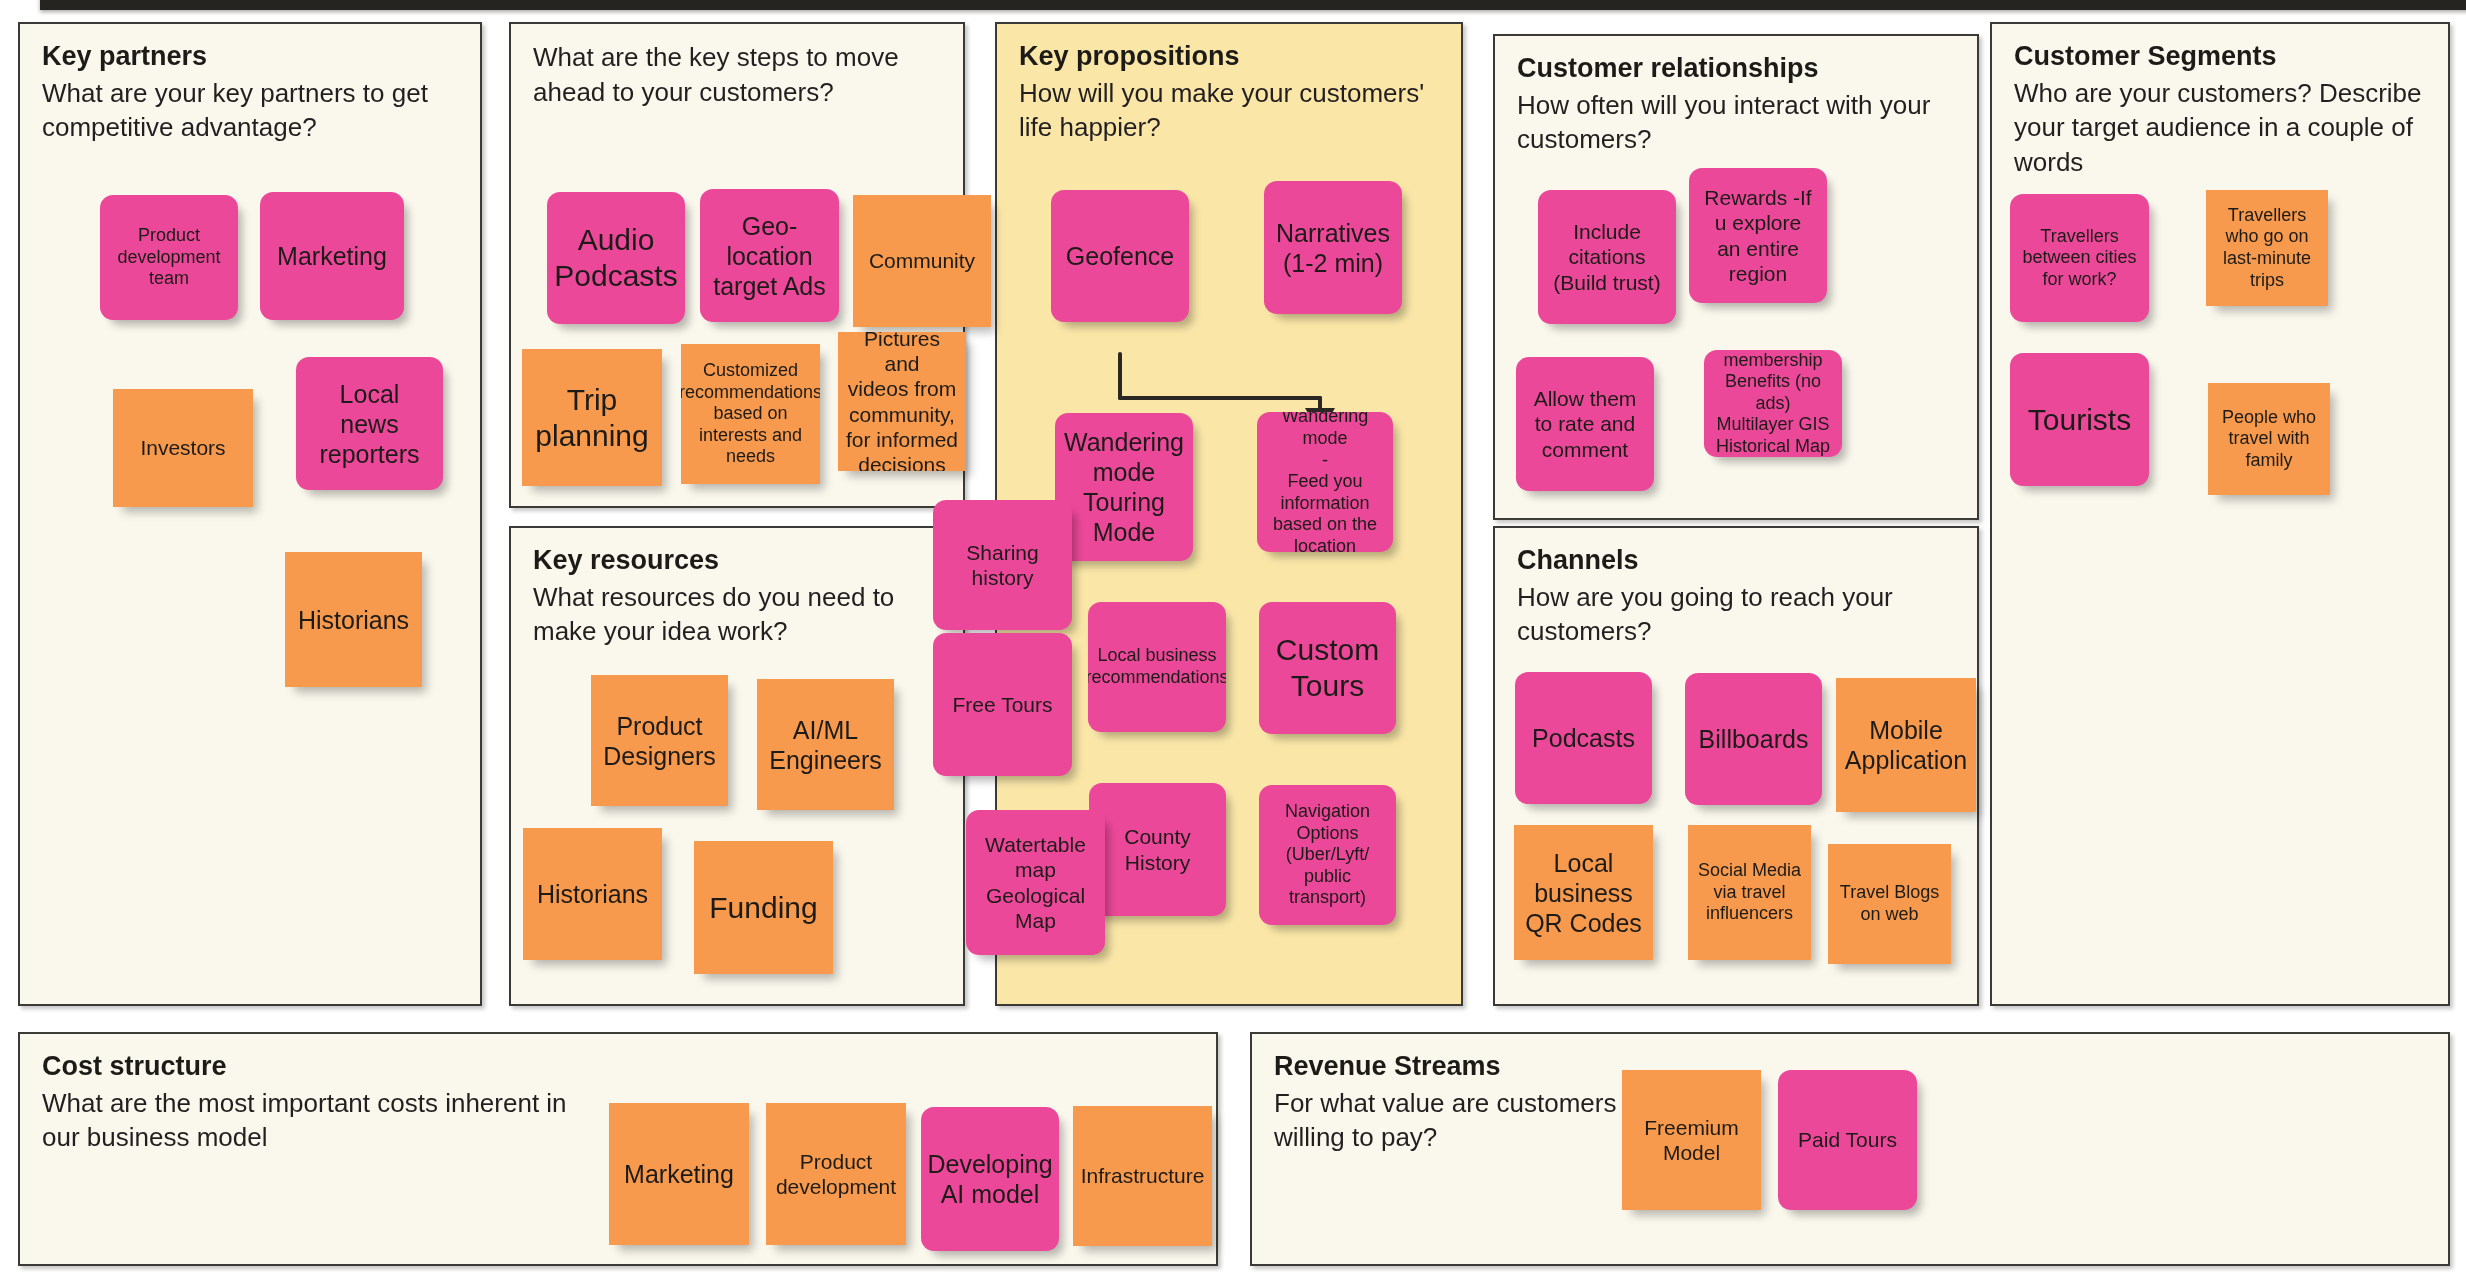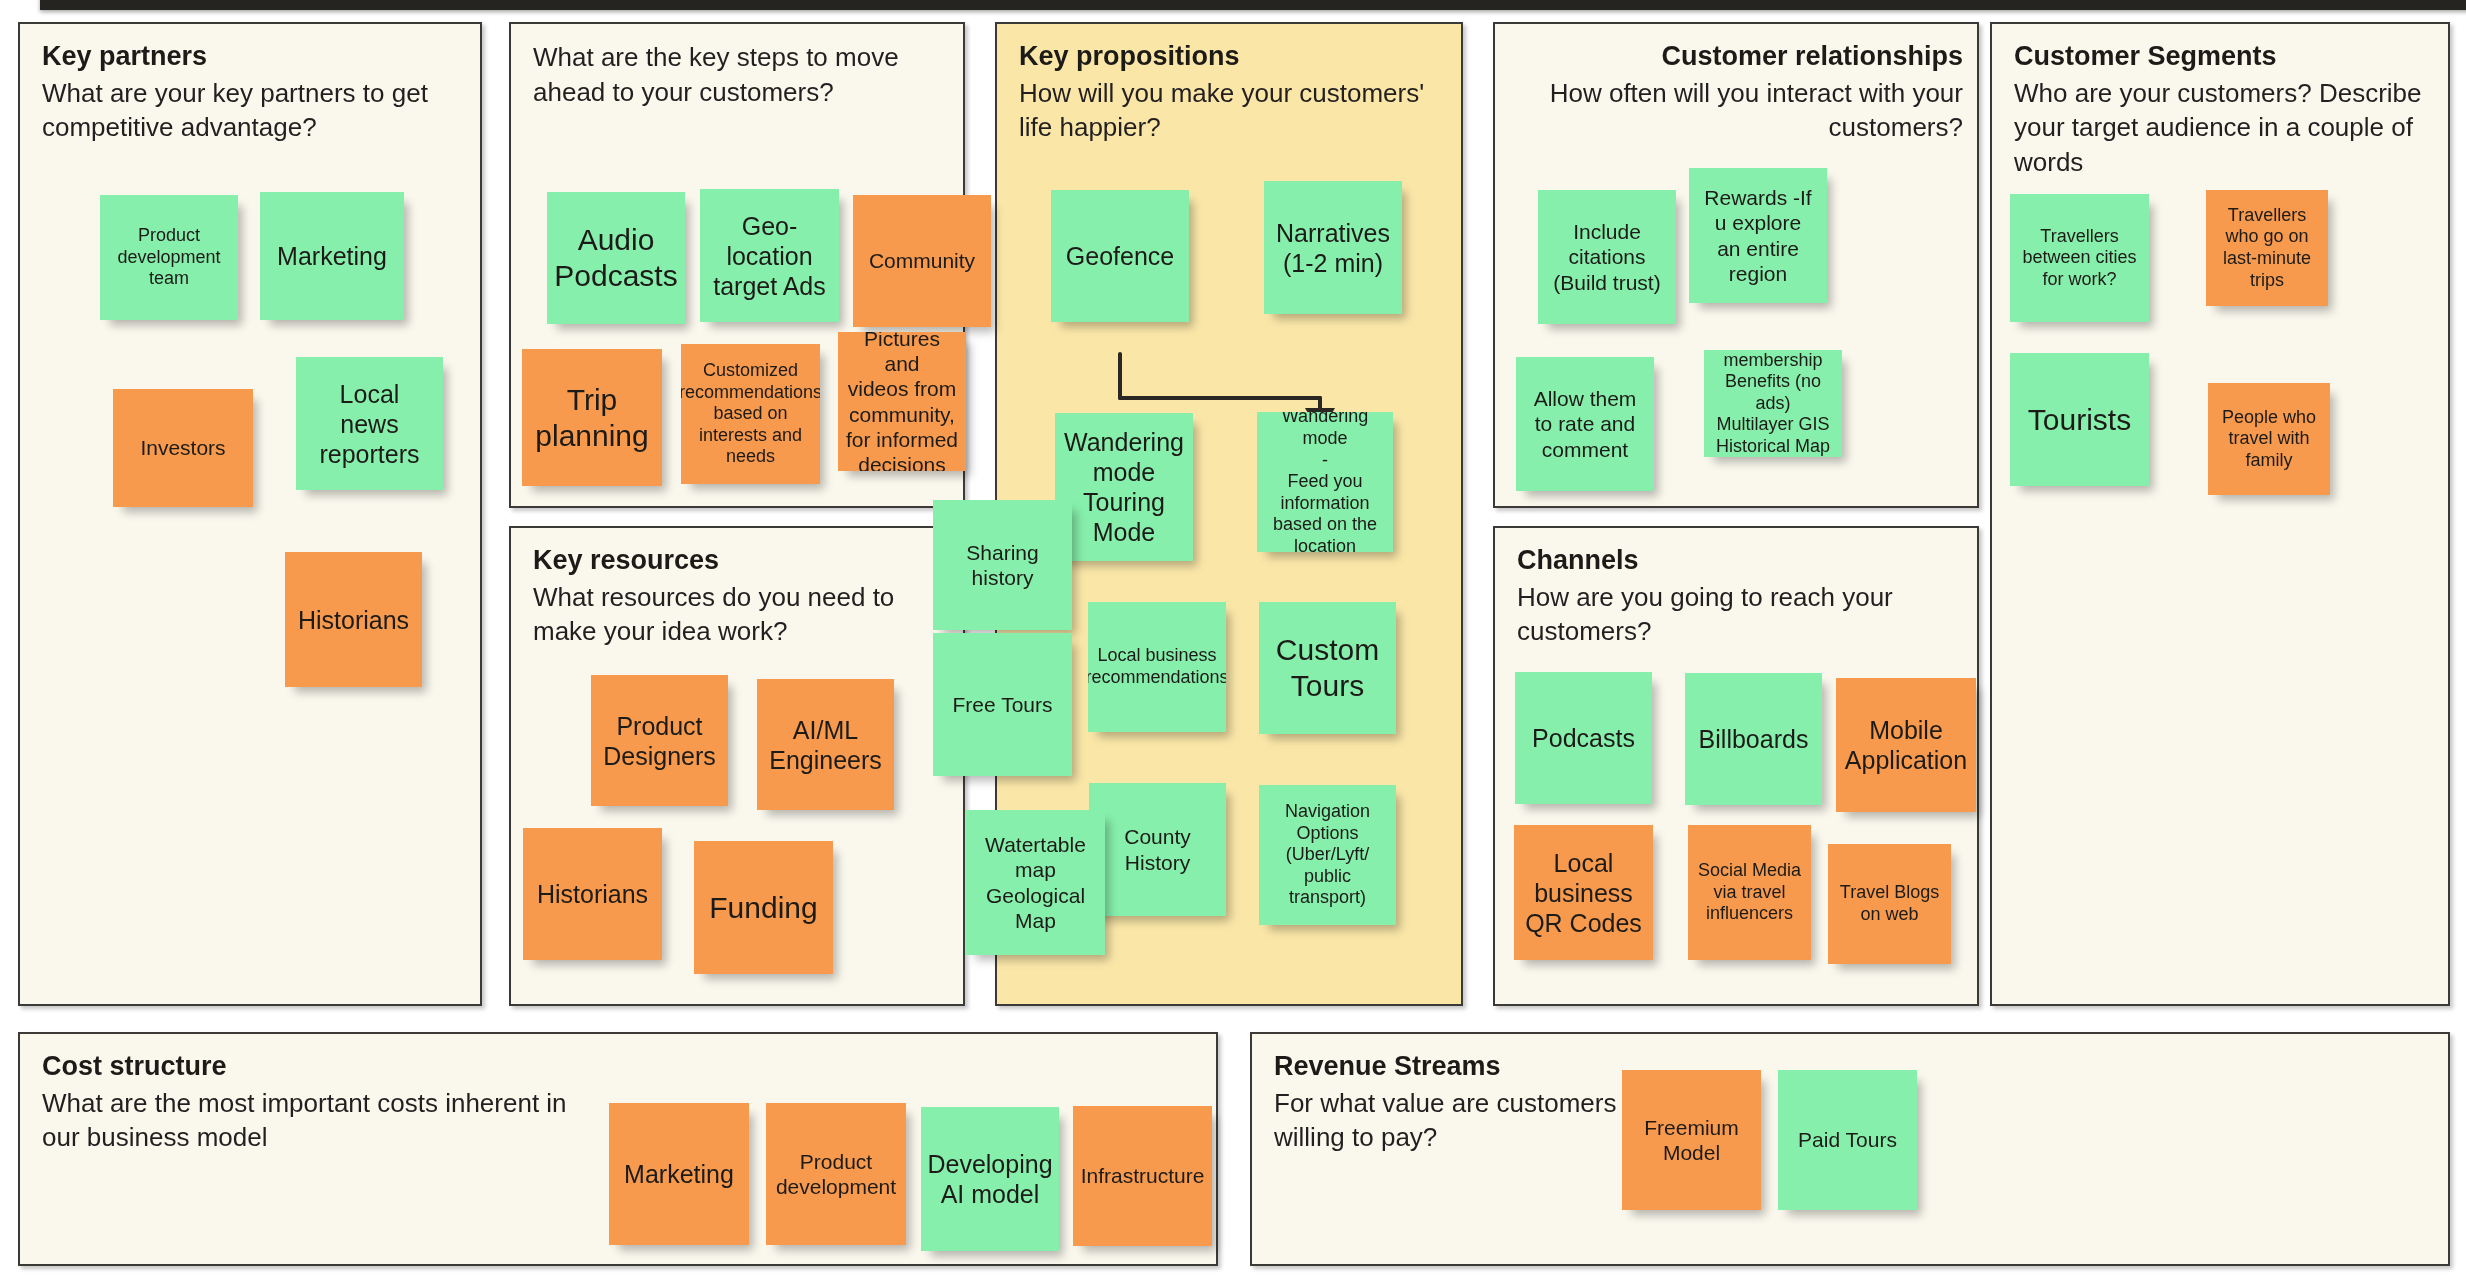--- a/index.html
+++ b/index.html
@@ -69,21 +69,21 @@
     align-items: center;
     justify-content: center;
     text-align: center;
     padding: 4px 6px;
     color: #1d1b18;
     line-height: 1.2;
     box-shadow: 7px 8px 9px -3px rgba(0,0,0,.28);
     white-space: pre-line;
     overflow: hidden;
   }
-  .note.yellow { background: #86efac; }
+  .note.yellow { background: #ec4899; border-radius: 13px; }
   .note.orange { background: #f79a4d; }
   .s-sm { font-size: 18px; }
   .s-md { font-size: 21px; }
   .s-lg { font-size: 25px; }
   .s-xl { font-size: 30px; }
 
   .connector {
     position: absolute;
     pointer-events: none;
   }
@@ -119,21 +119,21 @@
     </div>
   </div>
 
   <div class="panel accent" style="left:995px; top:22px; width:468px; height:984px;">
     <div class="panel-head">
       <div class="panel-title">Key propositions</div>
       <div class="panel-prompt">How will you make your customers' life happier?</div>
     </div>
   </div>
 
-  <div class="panel" style="left:1493px; top:22px; width:486px; height:486px;text-align:right;">
+  <div class="panel" style="left:1493px; top:34px; width:486px; height:486px;">
     <div class="panel-head">
       <div class="panel-title">Customer relationships</div>
       <div class="panel-prompt">How often will you interact with your customers?</div>
     </div>
   </div>
 
   <div class="panel" style="left:1493px; top:526px; width:486px; height:480px;">
     <div class="panel-head">
       <div class="panel-title">Channels</div>
       <div class="panel-prompt">How are you going to reach your customers?</div>

